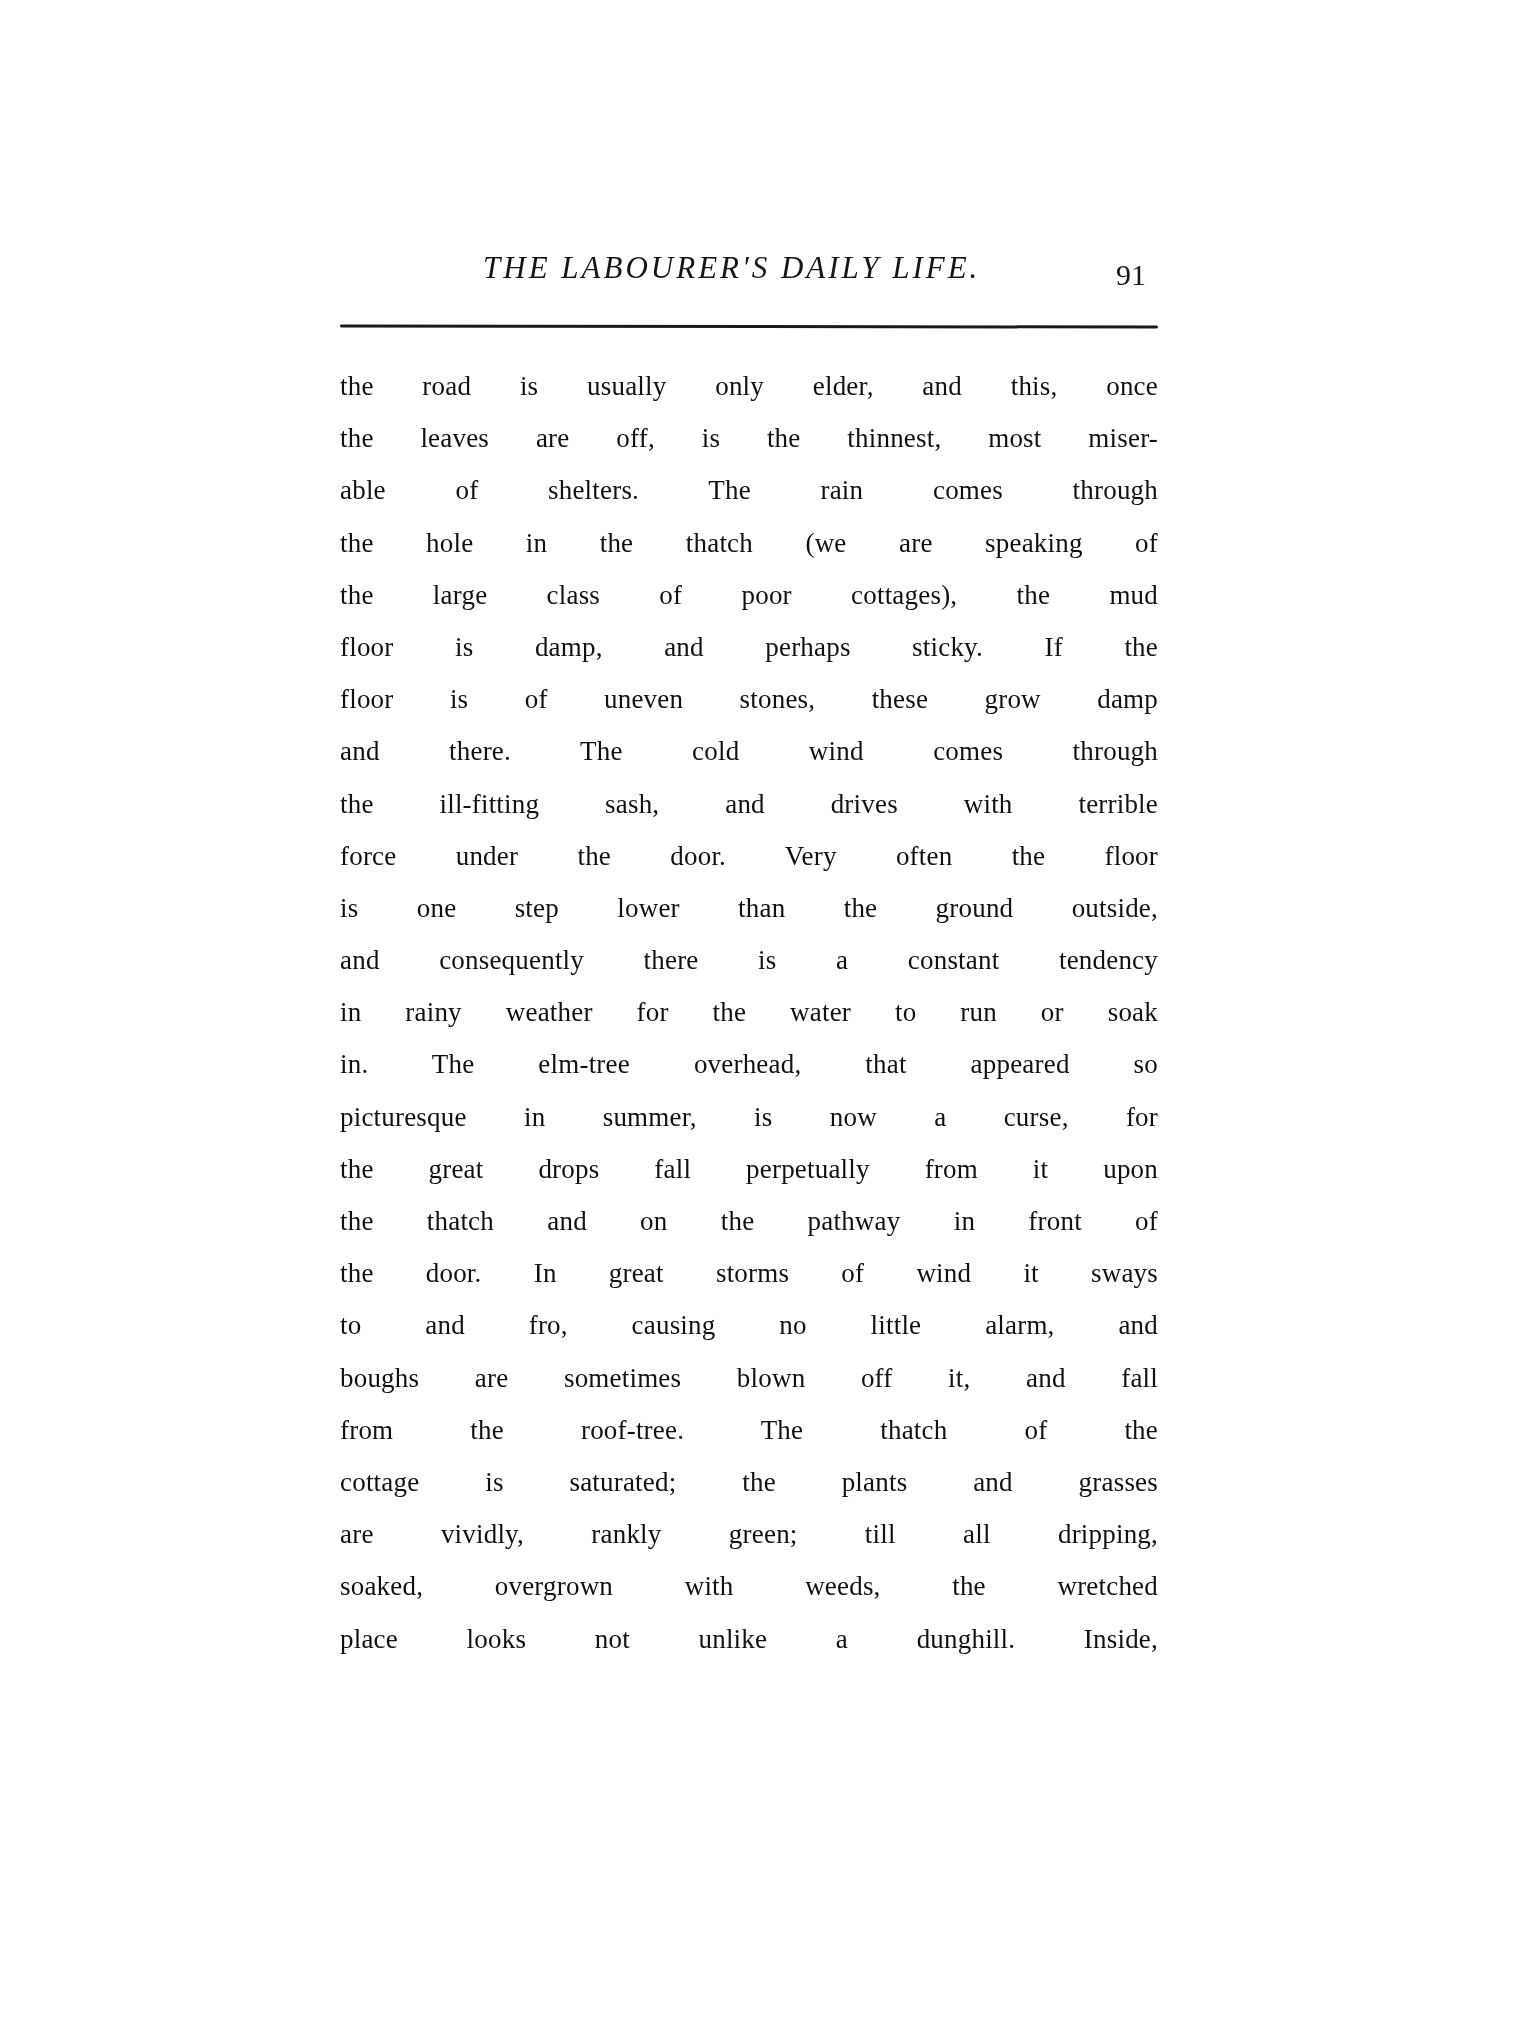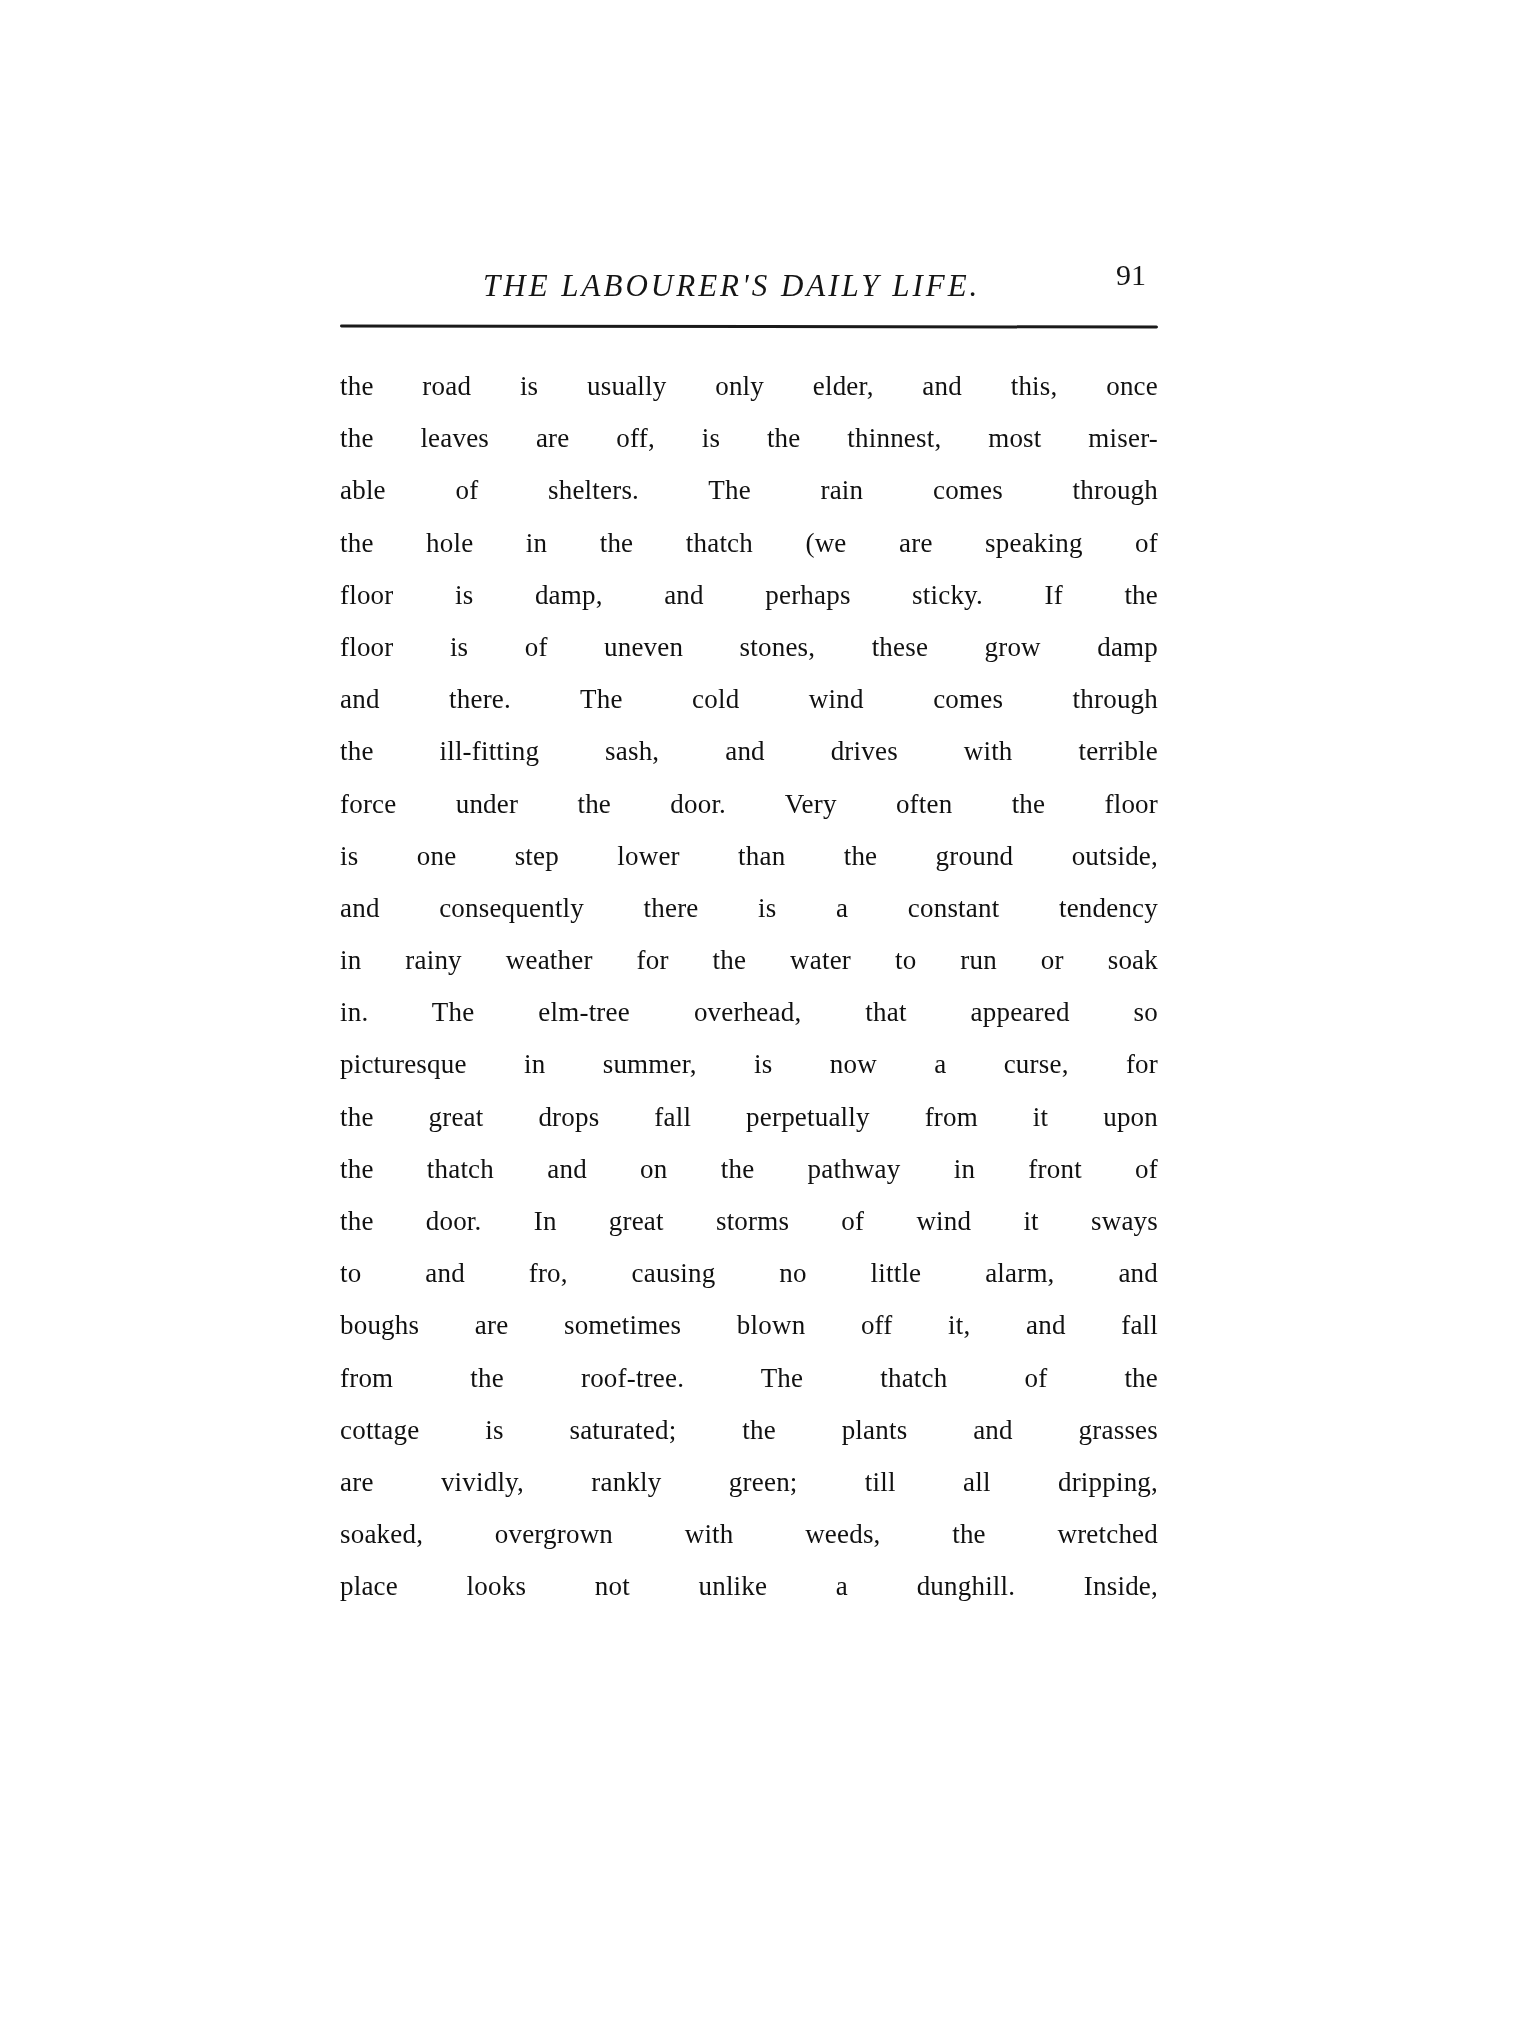--- a/index.html
+++ b/index.html
@@ -25,21 +25,21 @@
     .running-head {
       position: absolute;
       left: 340px;
       top: 250px;
       width: 818px;
       height: 50px;
     }
     .running-title {
       position: absolute;
       left: 143px;
-      top: 18px;
+      top: 0;
       font-style: italic;
       font-size: 31px;
       letter-spacing: 3px;
       color: #151515;
       white-space: nowrap;
       text-align: center;
     }
     .page-number {
       position: absolute;
       right: 12px;
@@ -87,20 +87,21 @@
     <span class="page-number">91</span>
   </div>
 
   <div class="head-rule"></div>
 
   <div class="body-text">
     <div class="line">the road is usually only elder, and this, once</div>
     <div class="line">the leaves are off, is the thinnest, most miser-</div>
     <div class="line">able of shelters. The rain comes through</div>
     <div class="line">the hole in the thatch (we are speaking of</div>
+    <div class="line">the large class of poor cottages), the mud</div>
     <div class="line">floor is damp, and perhaps sticky. If the</div>
     <div class="line">floor is of uneven stones, these grow damp</div>
     <div class="line">and there. The cold wind comes through</div>
     <div class="line">the ill-fitting sash, and drives with terrible</div>
     <div class="line">force under the door. Very often the floor</div>
     <div class="line">is one step lower than the ground outside,</div>
     <div class="line">and consequently there is a constant tendency</div>
     <div class="line">in rainy weather for the water to run or soak</div>
     <div class="line">in. The elm-tree overhead, that appeared so</div>
     <div class="line">picturesque in summer, is now a curse, for</div>

